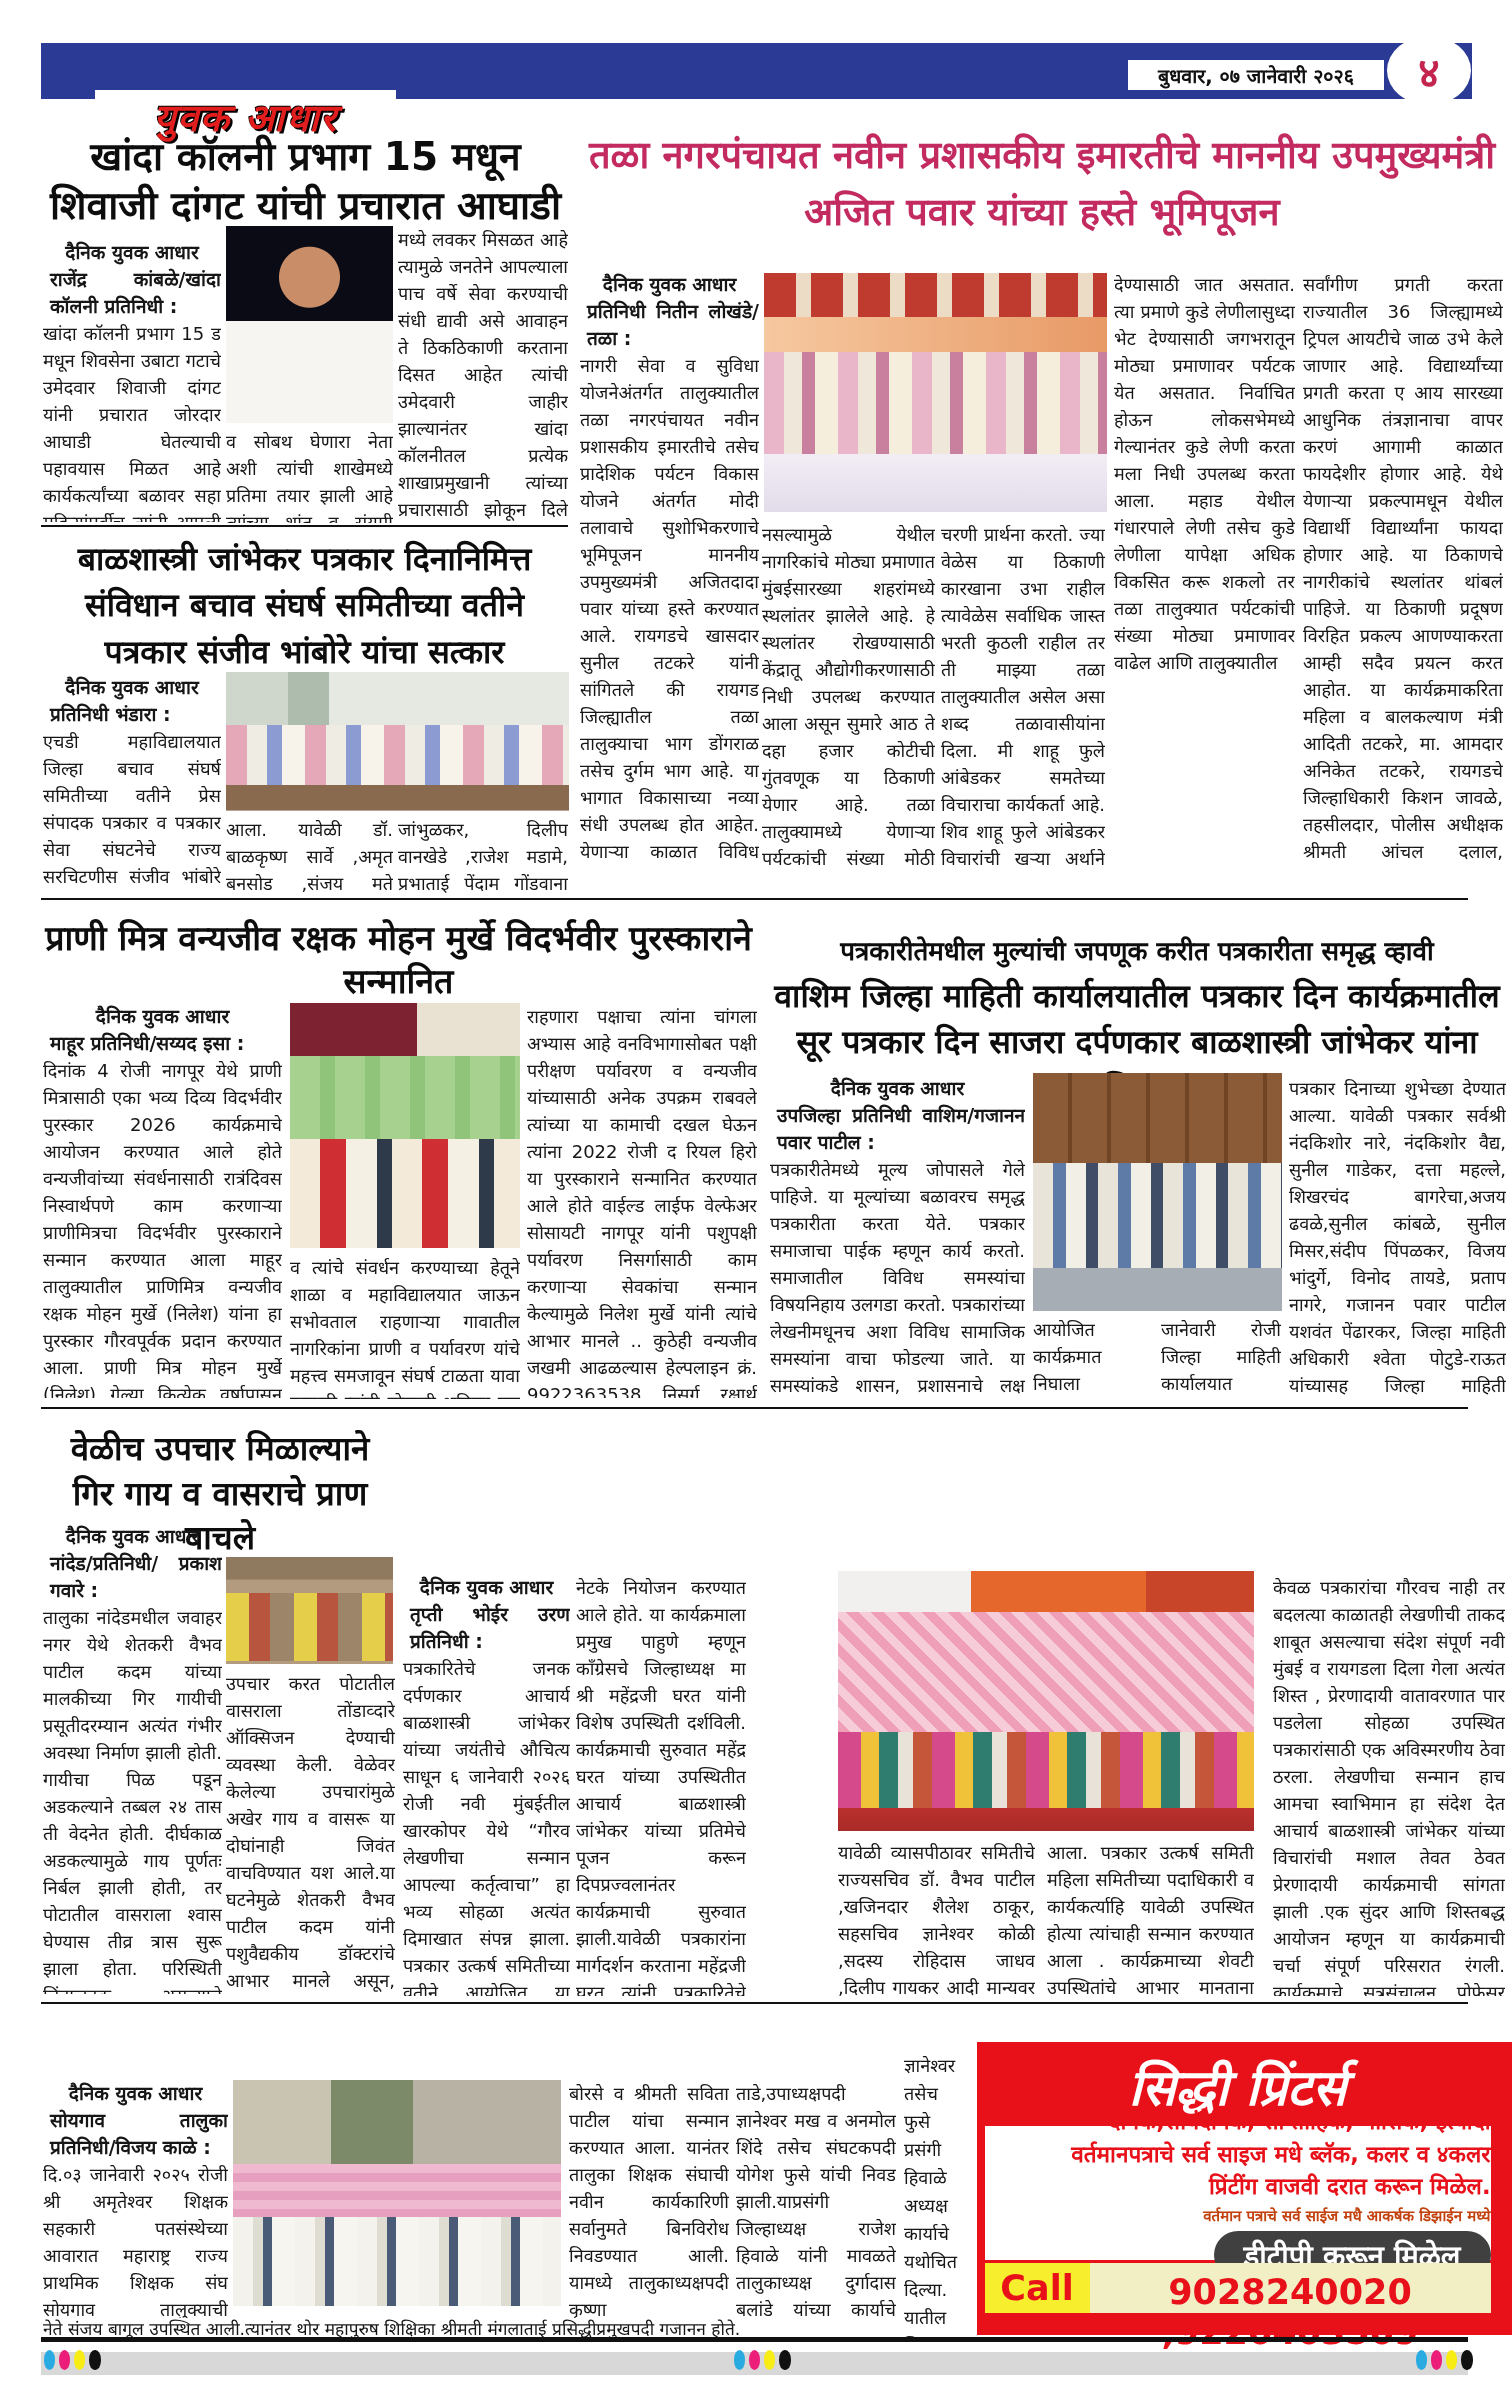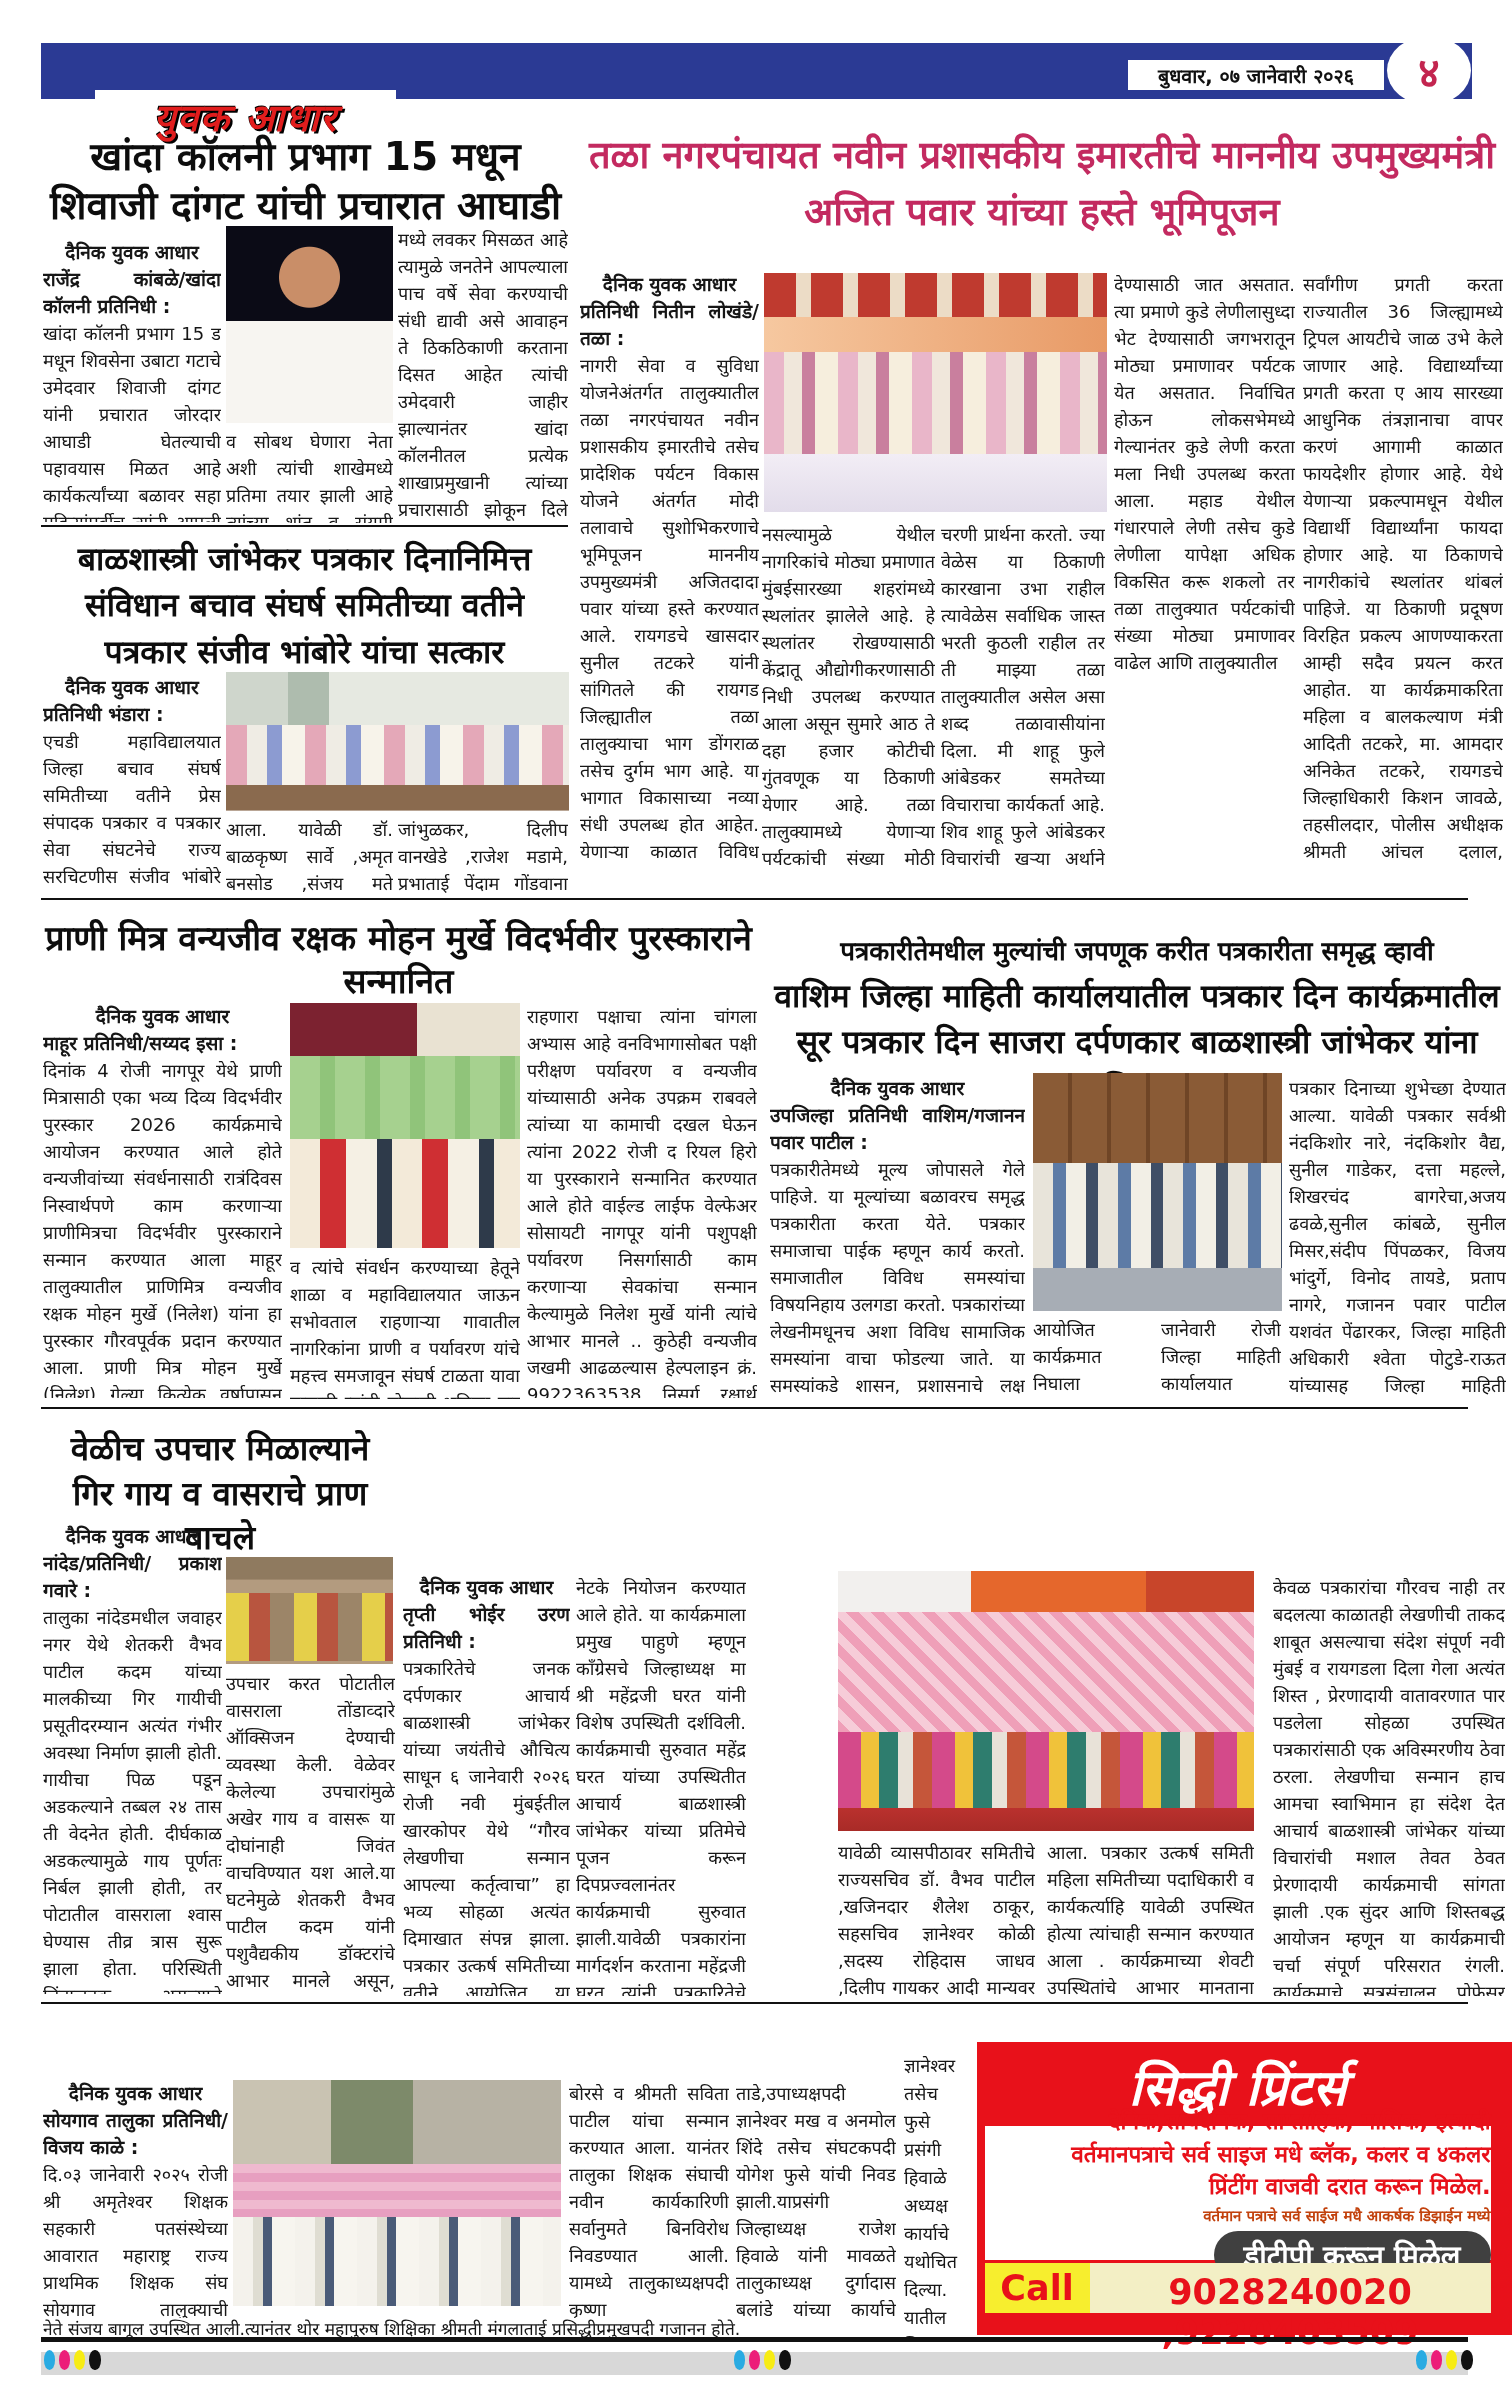--- a/index.html
+++ b/index.html
@@ -17,21 +17,21 @@
             border-radius:50%;display:flex;align-items:center;justify-content:center;
             font-size:41px;font-weight:bold;color:#c3254f;}
   
   .hr{position:absolute;background:#111;}
   
   .hl{position:absolute;font-weight:bold;color:#0d0d0d;text-align:center;line-height:1.25;}
   .hl.red{color:#c32a60;}
   
   .col{position:absolute;text-align:justify;font-size:18px;line-height:27px;color:#161616;overflow:hidden;}
   .byline{font-weight:bold;text-align:center;font-size:19px;}
-  .byline2{font-weight:bold;font-size:19px;}
+  .byline2{font-weight:bold;font-size:19px;margin-left:7px;}
   .frag{white-space:pre-line;text-align:left;font-size:18px;line-height:28px;}
   
   .ph{position:absolute;overflow:hidden;background-repeat:no-repeat;}
   .ph-khanda{background-image:
       radial-gradient(circle at 50% 26%, #c98e68 0 30px, rgba(0,0,0,0) 31px),
       linear-gradient(180deg, rgba(0,0,0,0) 0 48%, #f7f5f1 48% 100%),
       linear-gradient(#0b0b16,#0b0b16);}
   .ph-tala{background-image:
       repeating-linear-gradient(90deg,#bf3a2f 0 32px,#ecdcc6 32px 47px),
       linear-gradient(90deg,#f6c8a0,#e89a66),

